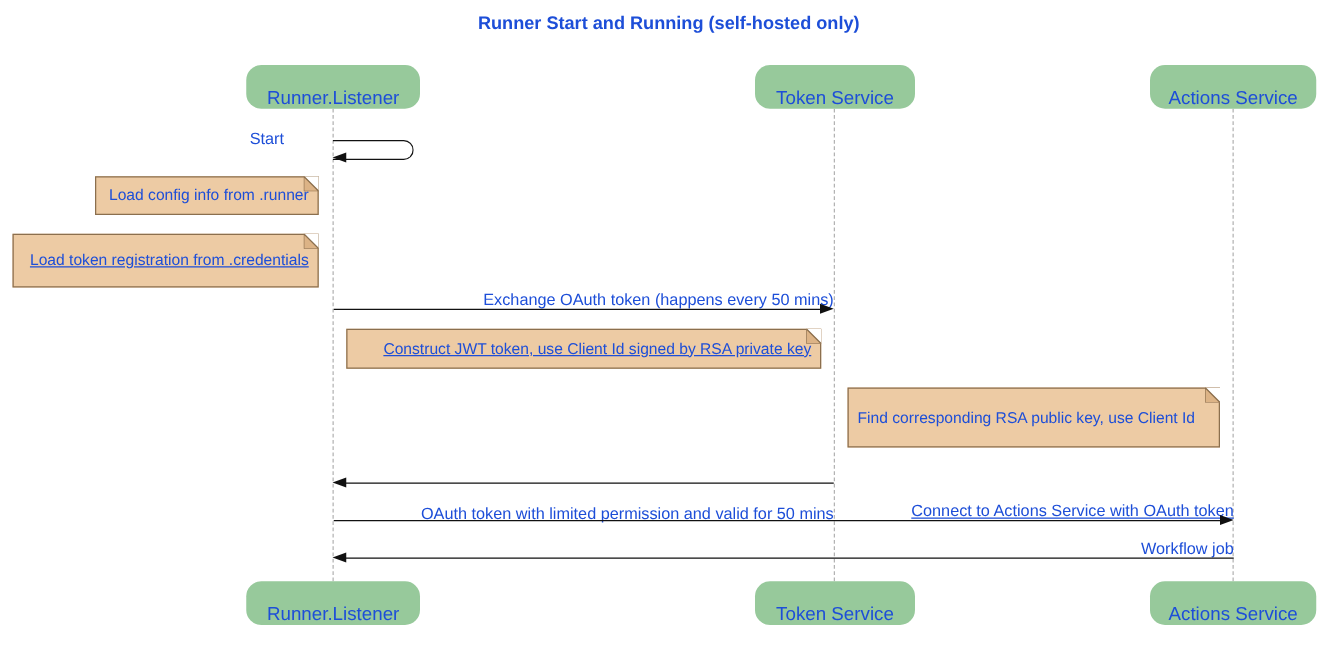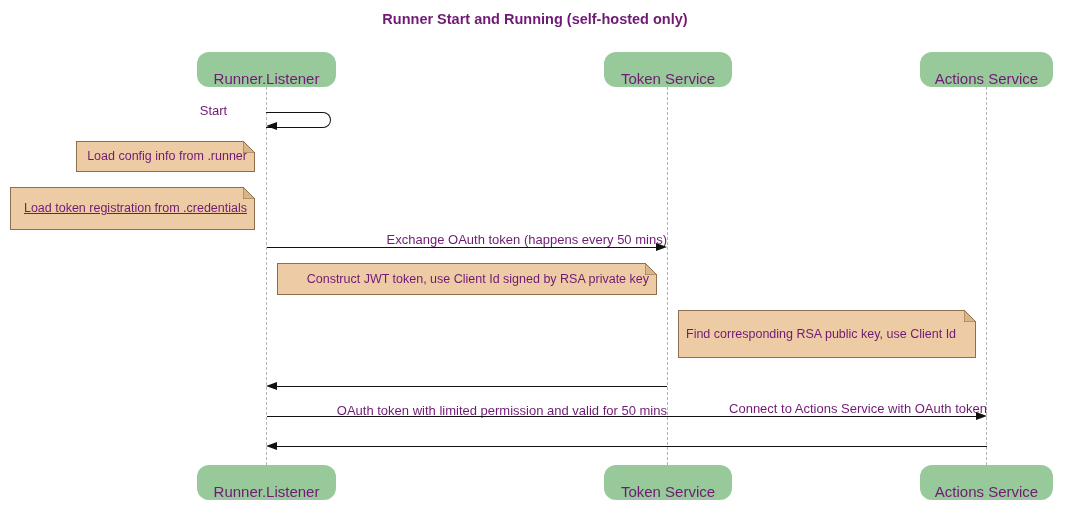--- a/index.html
+++ b/index.html
@@ -1,18 +1,18 @@
 <!DOCTYPE html>
 <html><head>
 <meta charset="utf-8">
 <style>
   html,body{margin:0;padding:0;background:#fff;}
   .diagram{
     position:relative;width:1070px;height:525px;background:#ffffff;
-    font-family:"Liberation Sans",sans-serif;color:#701a75;overflow:hidden;
+    font-family:"Liberation Sans",sans-serif;color:#1d4ed8;overflow:hidden;
   }
   .title{
     position:absolute;left:0;right:0;top:11px;text-align:center;
     font-weight:bold;font-size:14.5px;
   }
   .lifeline{
     position:absolute;top:87px;height:378px;width:0;
     border-left:1px dashed #b3b3b3;
   }
   .pbox{
@@ -80,44 +80,45 @@
       <path d="M0,0 L12,0 L12,12 Z" fill="#ffffff"></path>
       <path d="M0,0 L12,12 L0,12 Z" fill="#DCB386" stroke="#8B6F4E" stroke-width="1"></path>
     </svg>
     <span>Load token registration from .credentials</span>
   </div>
 
   <div class="mlabel" style="left:267px;top:232px;width:400px;">Exchange OAuth token (happens every 50 mins)</div>
   <div class="mline" style="left:267px;top:247px;width:390px;"></div>
   <div class="ah right" style="left:656px;top:243px;"></div>
 
-  <div class="note center" style="left:277px;top:263px;width:380px;height:32px;">
+  <div class="note center" style="left:277px;top:263px;width:380px;height:32px;text-decoration:underline;">
     <svg class="fold" width="12" height="12" viewBox="0 0 12 12">
       <path d="M0,0 L12,0 L12,12 Z" fill="#ffffff"></path>
       <path d="M0,0 L12,12 L0,12 Z" fill="#DCB386" stroke="#8B6F4E" stroke-width="1"></path>
     </svg>
     <span>Construct JWT token, use Client Id signed by RSA private key</span>
   </div>
 
   <div class="note" style="left:678px;top:310px;width:298px;height:48px;">
     <svg class="fold" width="12" height="12" viewBox="0 0 12 12">
       <path d="M0,0 L12,0 L12,12 Z" fill="#ffffff"></path>
       <path d="M0,0 L12,12 L0,12 Z" fill="#DCB386" stroke="#8B6F4E" stroke-width="1"></path>
     </svg>
     <span>Find corresponding RSA public key, use Client Id</span>
   </div>
 
   <div class="mlabel" style="left:267px;top:371px;width:400px;margin-top:32px;">OAuth token with limited permission and valid for 50 mins</div>
   <div class="mline" style="left:276px;top:386px;width:391px;"></div>
   <div class="ah left" style="left:266px;top:382px;"></div>
 
-  <div class="mlabel" style="left:267px;top:401px;width:720px;">Connect to Actions Service with OAuth token</div>
+  <div class="mlabel" style="left:267px;top:401px;width:720px;text-decoration:underline;">Connect to Actions Service with OAuth token</div>
   <div class="mline" style="left:267px;top:416px;width:709px;"></div>
   <div class="ah right" style="left:976px;top:412px;"></div>
 
+  <div class="mlabel" style="left:267px;top:431px;width:720px;">Workflow job</div>
   <div class="mline" style="left:276px;top:446px;width:711px;"></div>
   <div class="ah left" style="left:266px;top:442px;"></div>
 
   <div class="pbox" style="left:197px;top:465px;width:139px;">
     <span>Runner.Listener</span>
   </div>
   <div class="pbox" style="left:604px;top:465px;width:128px;">
     <span>Token Service</span>
   </div>
   <div class="pbox" style="left:920px;top:465px;width:133px;">

